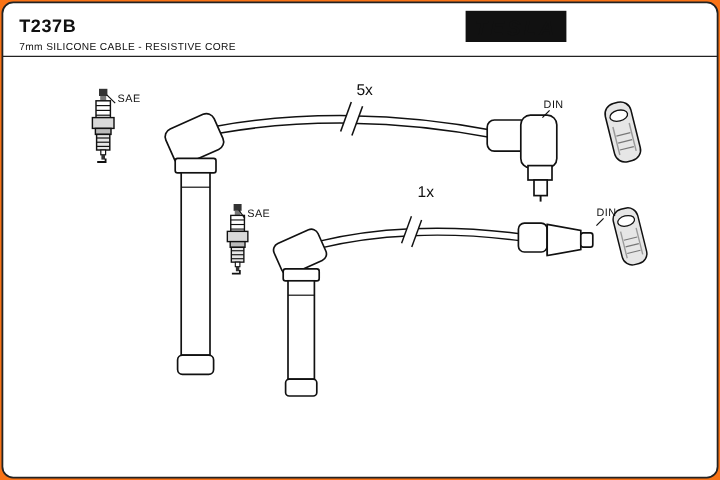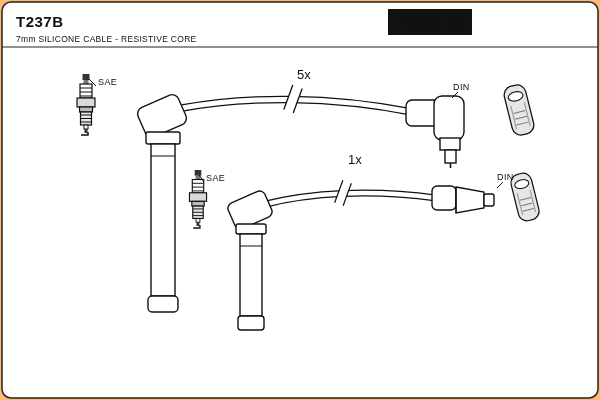--- a/index.html
+++ b/index.html
@@ -1,16 +1,16 @@
 <!DOCTYPE html>
 <html><head>
 <meta charset="utf-8">
 <style>
   html,body{margin:0;padding:0;background:#fff;}
-  #stage{width:600px;height:400px;position:relative;background:#fdba74;
+  #stage{width:600px;height:400px;position:relative;background:#f97316;
          font-family:"Liberation Sans",sans-serif;}
   svg{display:block;}
   text{fill:#111;}
   .pn{font-size:15px;font-weight:bold;letter-spacing:.5px;}
   .sub{font-size:8.5px;letter-spacing:.3px;}
   .qty{font-size:13px;}
   .lbl{font-size:9px;letter-spacing:.4px;}
   .logo-text{font-size:17px;font-weight:bold;font-style:italic;letter-spacing:2.5px;}
 </style>
 </head>

